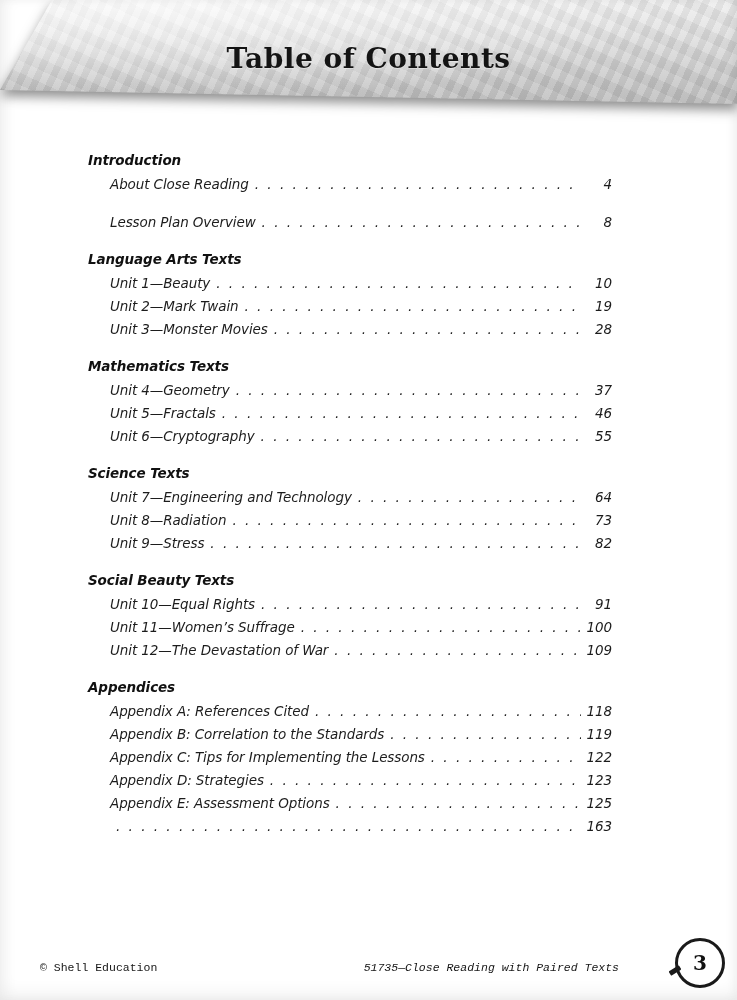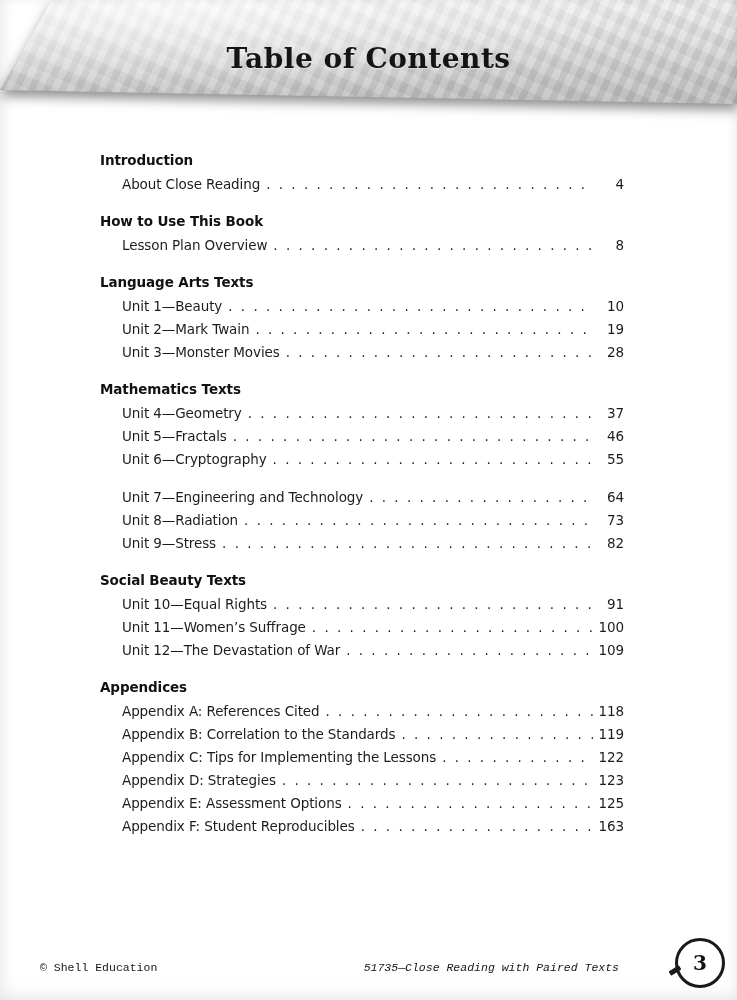--- a/index.html
+++ b/index.html
@@ -41,22 +41,23 @@
     font-family:"DejaVu Serif", "Liberation Serif", serif;
     font-weight:700;
     font-size:28px;
     letter-spacing:.5px;
     color:#141414;
     text-shadow: 0 1px 0 rgba(255,255,255,.35);
   }
 
   
   .toc{
-    position:absolute; top:150px; left:100px; width:524px;
+    position:absolute; top:150px; left:88px; width:524px;
     color:#1a1a1a;
+    font-style:italic;
   }
   .toc-section{ margin:0 0 15px 0; }
   .section-heading{
     margin:0 0 2px 0;
     font-size:13.5px; line-height:21px;
     font-weight:700; color:#111;
     letter-spacing:-.1px;
   }
   .entries{ list-style:none; margin:0; padding:0 0 0 22px; }
   .entry{
@@ -125,21 +126,20 @@
     <ul class="entries">
   <li class="entry">
     <span class="entry-label">About Close Reading</span>
     <span class="entry-leader">. . . . . . . . . . . . . . . . . . . . . . . . . . . . . . . . . . . . . . . . . . . . . . . . . . . . . . . . . . . . . . . . . . . . . .</span>
     <span class="entry-page">4</span>
   </li>
 </ul>
   </section>
 
   <section class="toc-section">
-    <h2 class="section-heading">How to Use This Book</h2>
     <ul class="entries">
   <li class="entry">
     <span class="entry-label">Lesson Plan Overview</span>
     <span class="entry-leader">. . . . . . . . . . . . . . . . . . . . . . . . . . . . . . . . . . . . . . . . . . . . . . . . . . . . . . . . . . . . . . . . . . . . . .</span>
     <span class="entry-page">8</span>
   </li>
 </ul>
   </section>
 
   <section class="toc-section">
@@ -182,20 +182,21 @@
 
   <li class="entry">
     <span class="entry-label">Unit 6—Cryptography</span>
     <span class="entry-leader">. . . . . . . . . . . . . . . . . . . . . . . . . . . . . . . . . . . . . . . . . . . . . . . . . . . . . . . . . . . . . . . . . . . . . .</span>
     <span class="entry-page">55</span>
   </li>
 </ul>
   </section>
 
   <section class="toc-section">
+    <h2 class="section-heading">Science Texts</h2>
     <ul class="entries">
   <li class="entry">
     <span class="entry-label">Unit 7—Engineering and Technology</span>
     <span class="entry-leader">. . . . . . . . . . . . . . . . . . . . . . . . . . . . . . . . . . . . . . . . . . . . . . . . . . . . . . . . . . . . . . . . . . . . . .</span>
     <span class="entry-page">64</span>
   </li>
 
   <li class="entry">
     <span class="entry-label">Unit 8—Radiation</span>
     <span class="entry-leader">. . . . . . . . . . . . . . . . . . . . . . . . . . . . . . . . . . . . . . . . . . . . . . . . . . . . . . . . . . . . . . . . . . . . . .</span>
@@ -260,21 +261,20 @@
     <span class="entry-page">123</span>
   </li>
 
   <li class="entry">
     <span class="entry-label">Appendix E: Assessment Options</span>
     <span class="entry-leader">. . . . . . . . . . . . . . . . . . . . . . . . . . . . . . . . . . . . . . . . . . . . . . . . . . . . . . . . . . . . . . . . . . . . . .</span>
     <span class="entry-page">125</span>
   </li>
 
   <li class="entry">
-    <span class="entry-label">Appendix F: Student Reproducibles</span>
     <span class="entry-leader">. . . . . . . . . . . . . . . . . . . . . . . . . . . . . . . . . . . . . . . . . . . . . . . . . . . . . . . . . . . . . . . . . . . . . .</span>
     <span class="entry-page">163</span>
   </li>
 </ul>
   </section>
 </div>
   </div>
 
   <div class="footer">
     <span class="copyright">© Shell Education</span>

